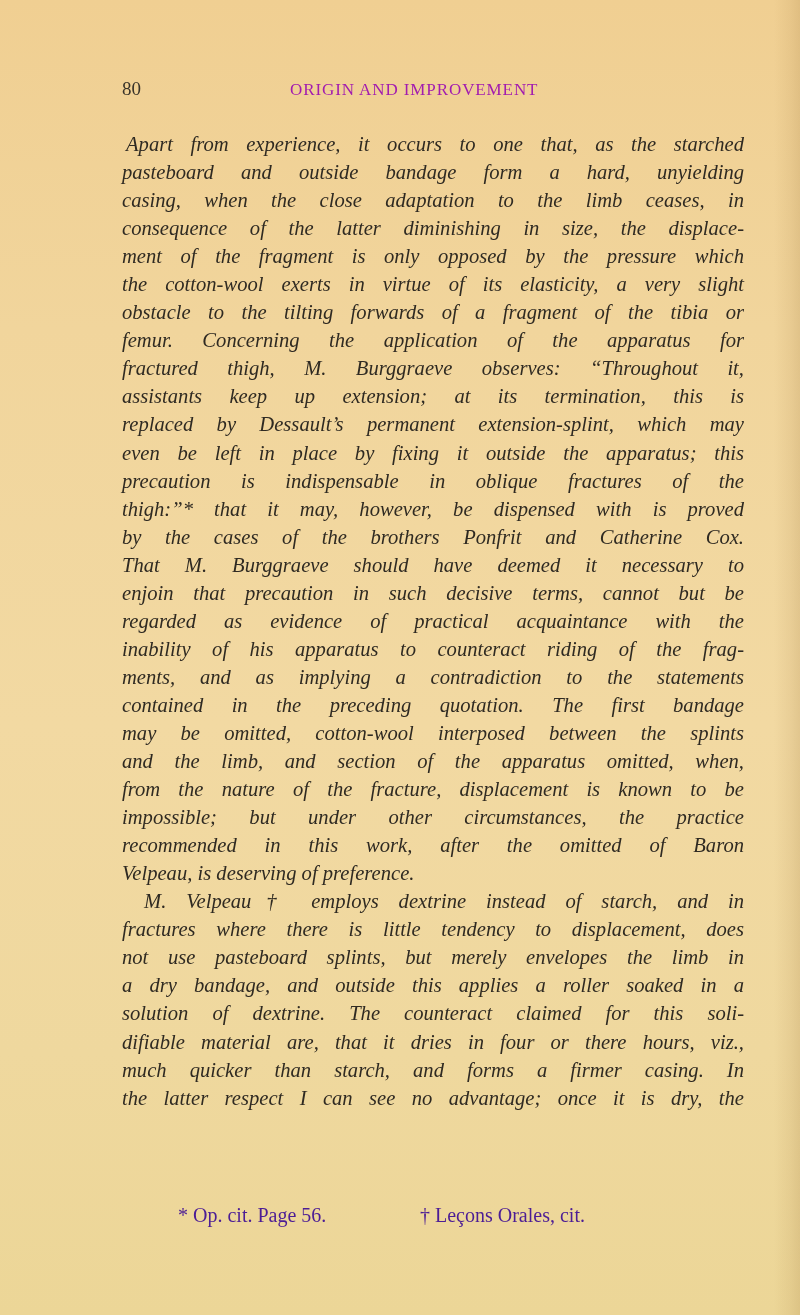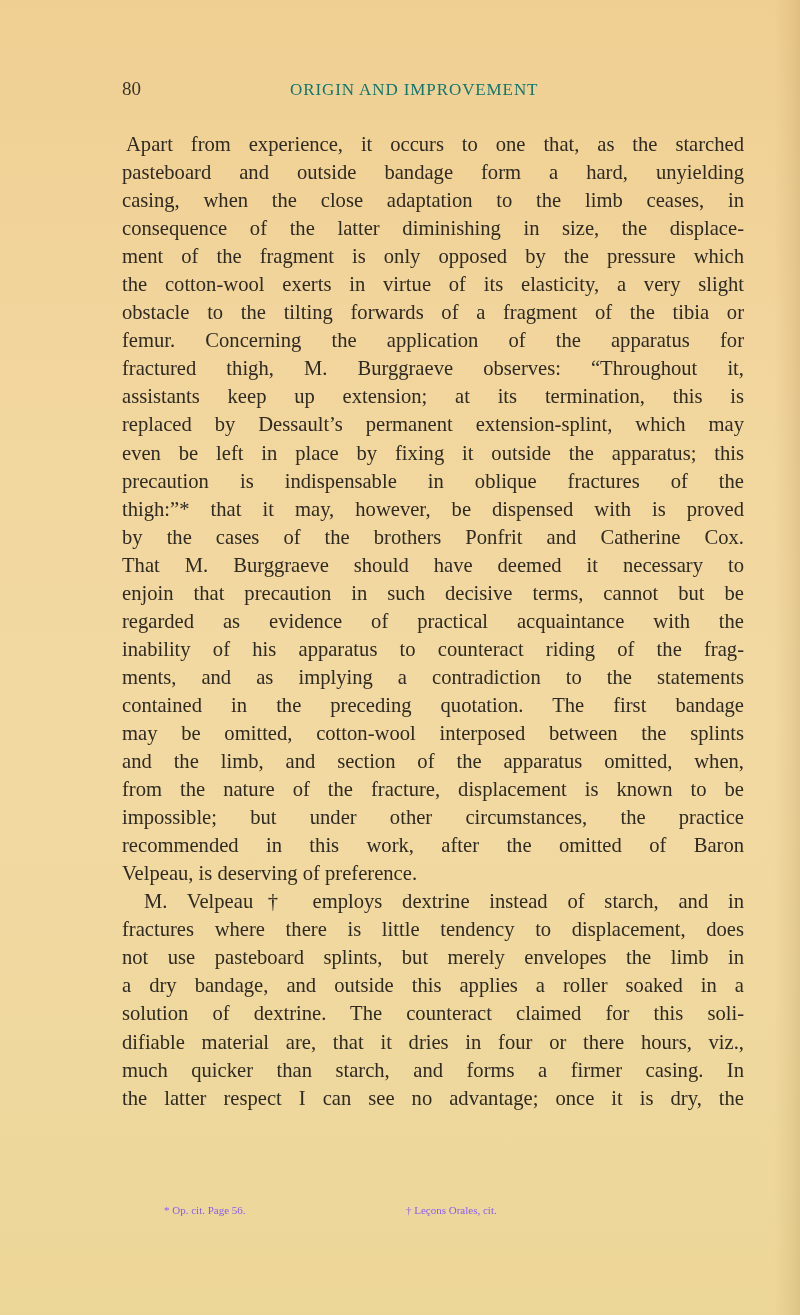--- a/index.html
+++ b/index.html
@@ -18,37 +18,38 @@
     }
     .running-head {
       position: absolute; top: 78px; left: 122px; width: 622px; height: 30px;
     }
     .page-number {
       position: absolute; left: 0; top: 0;
       font-size: 19px; color: #3a342a;
     }
     .head-title {
       position: absolute; left: 168px; top: 2px;
-      font-size: 17px; letter-spacing: 0.9px; color: #0f766e;
+      font-size: 17px; letter-spacing: 0.9px; color: #a21caf;
     }
     .body-text {
       position: absolute; left: 122px; top: 130px; width: 622px;
       font-size: 20.6px; line-height: 28.05px;
     }
     .line {
       display: block; white-space: nowrap;
       text-align: justify; text-align-last: justify;
       height: 28.05px;
+      font-style: italic;
     }
     .line.last { text-align-last: left; }
     .line.indent { padding-left: 4px; }
     .line.para-indent { padding-left: 22px; }
     .footnotes {
-      position: absolute; top: 1204px; left: 114px; width: 622px; height: 24px;
-      font-size: 11px; color: #8b5cf6;
+      position: absolute; top: 1204px; left: 128px; width: 622px; height: 24px;
+      font-size: 20px; color: #4c1d95;
     }
     .fn-1 { position: absolute; left: 50px; top: 0; }
     .fn-2 { position: absolute; left: 292px; top: 0; text-align: center; }
   </style>
 </head>
 <body>
 
 <div class="edge-shadow"></div>
 
 <div class="running-head">

